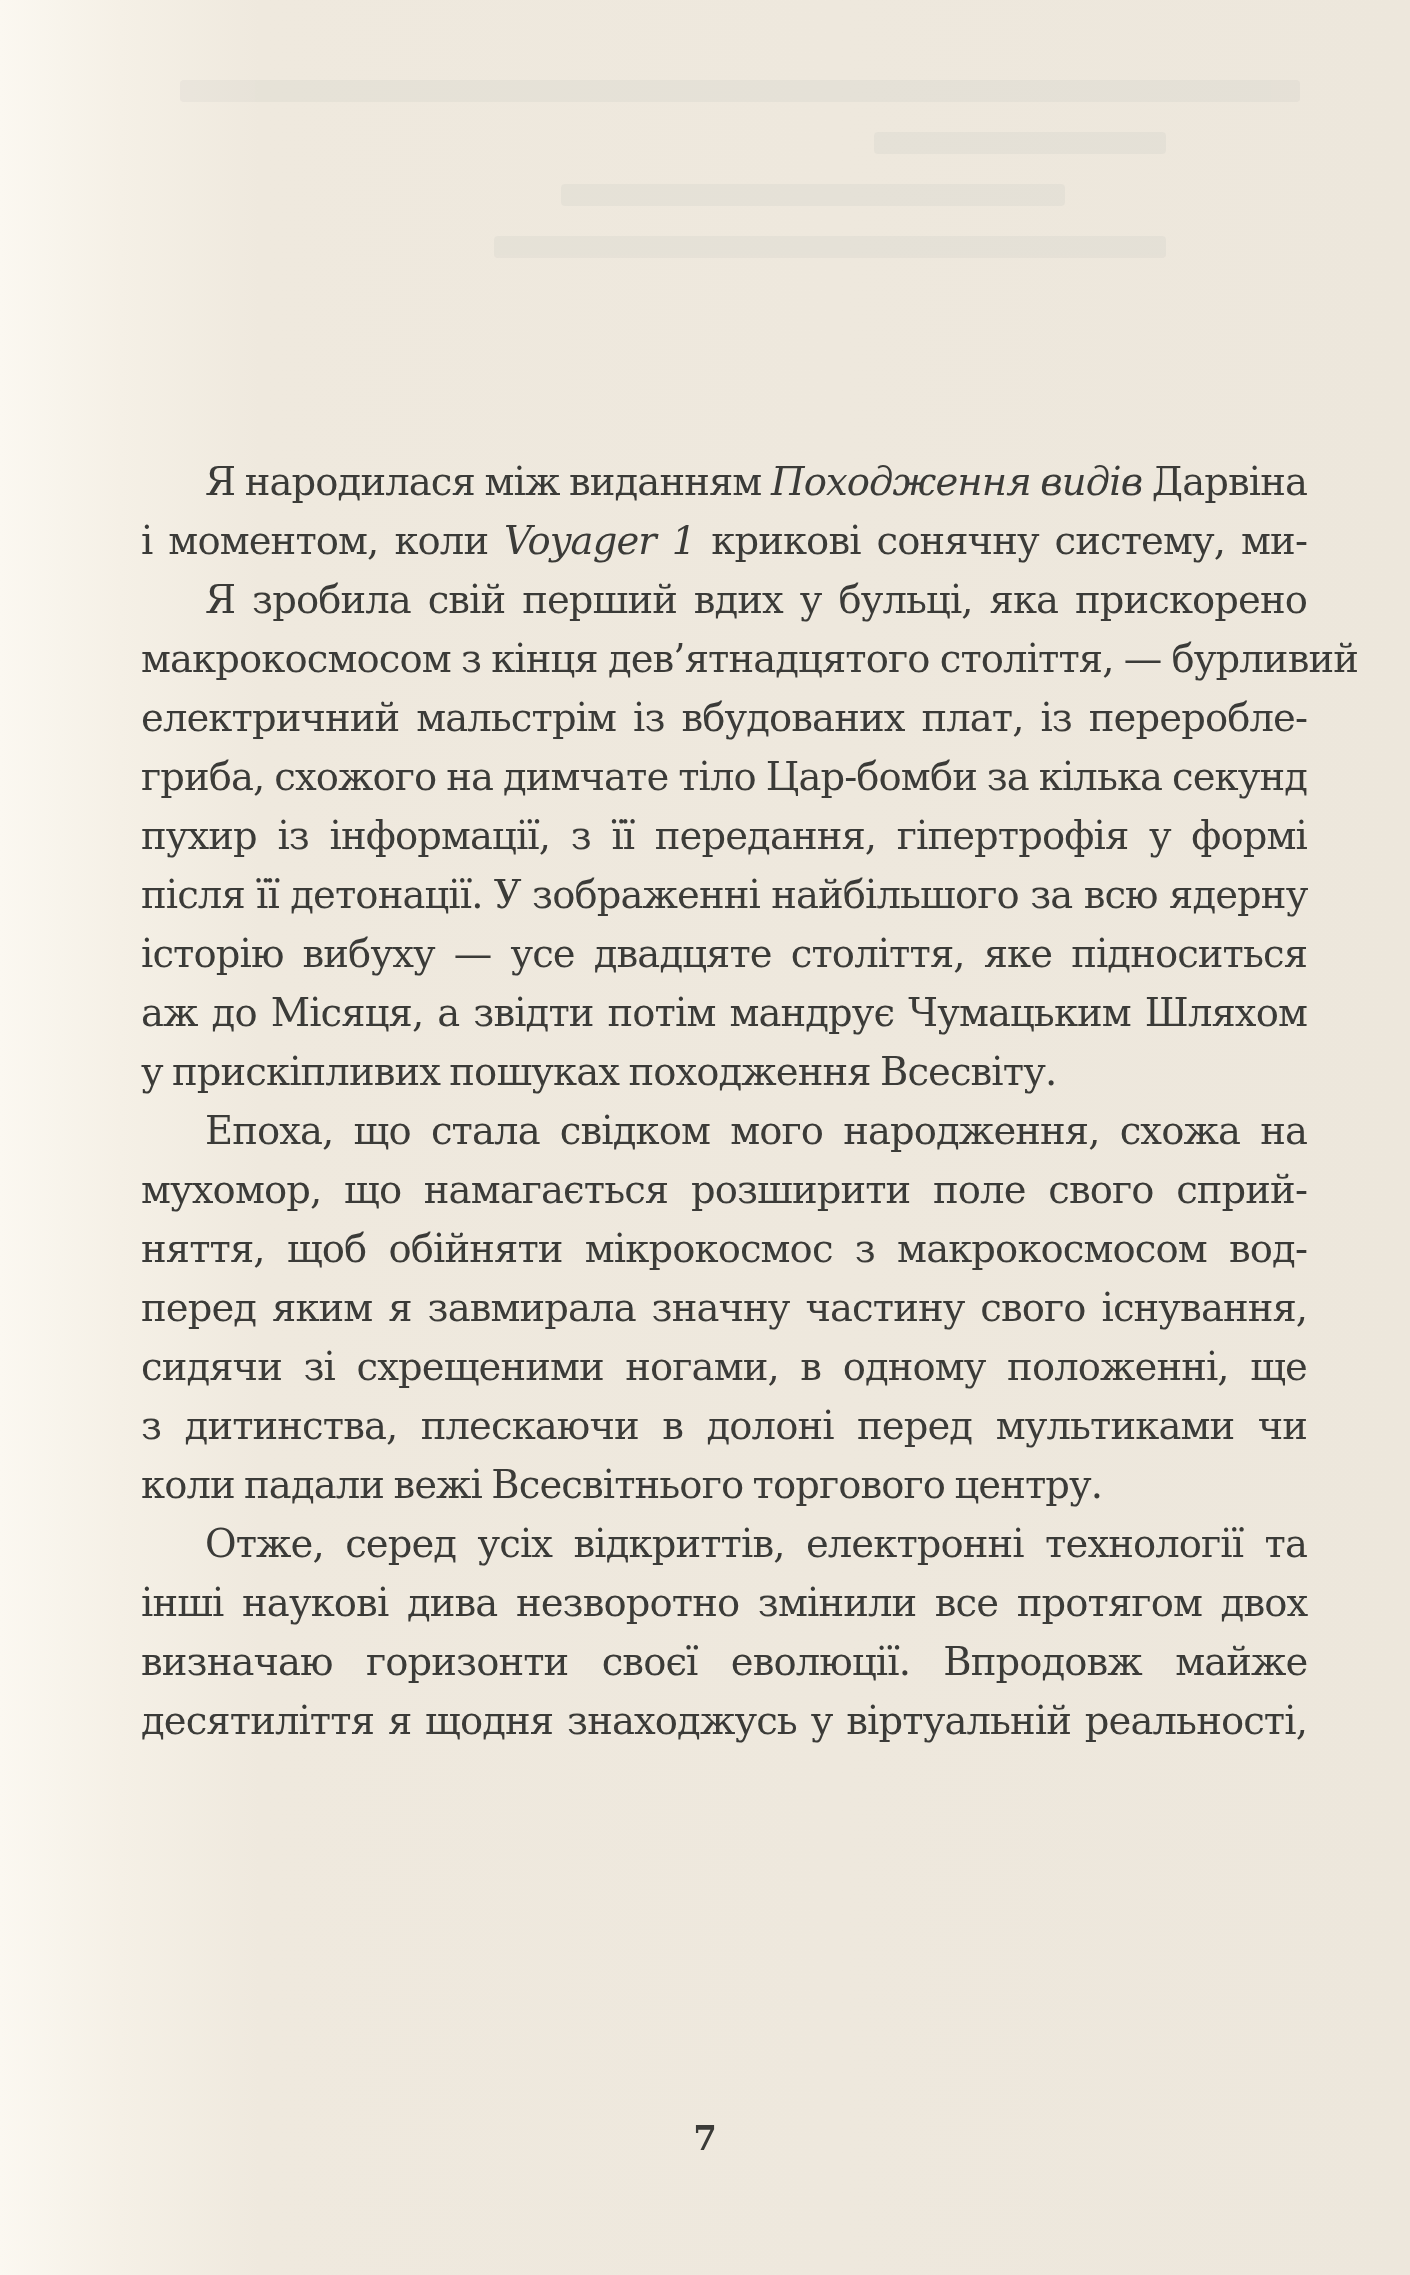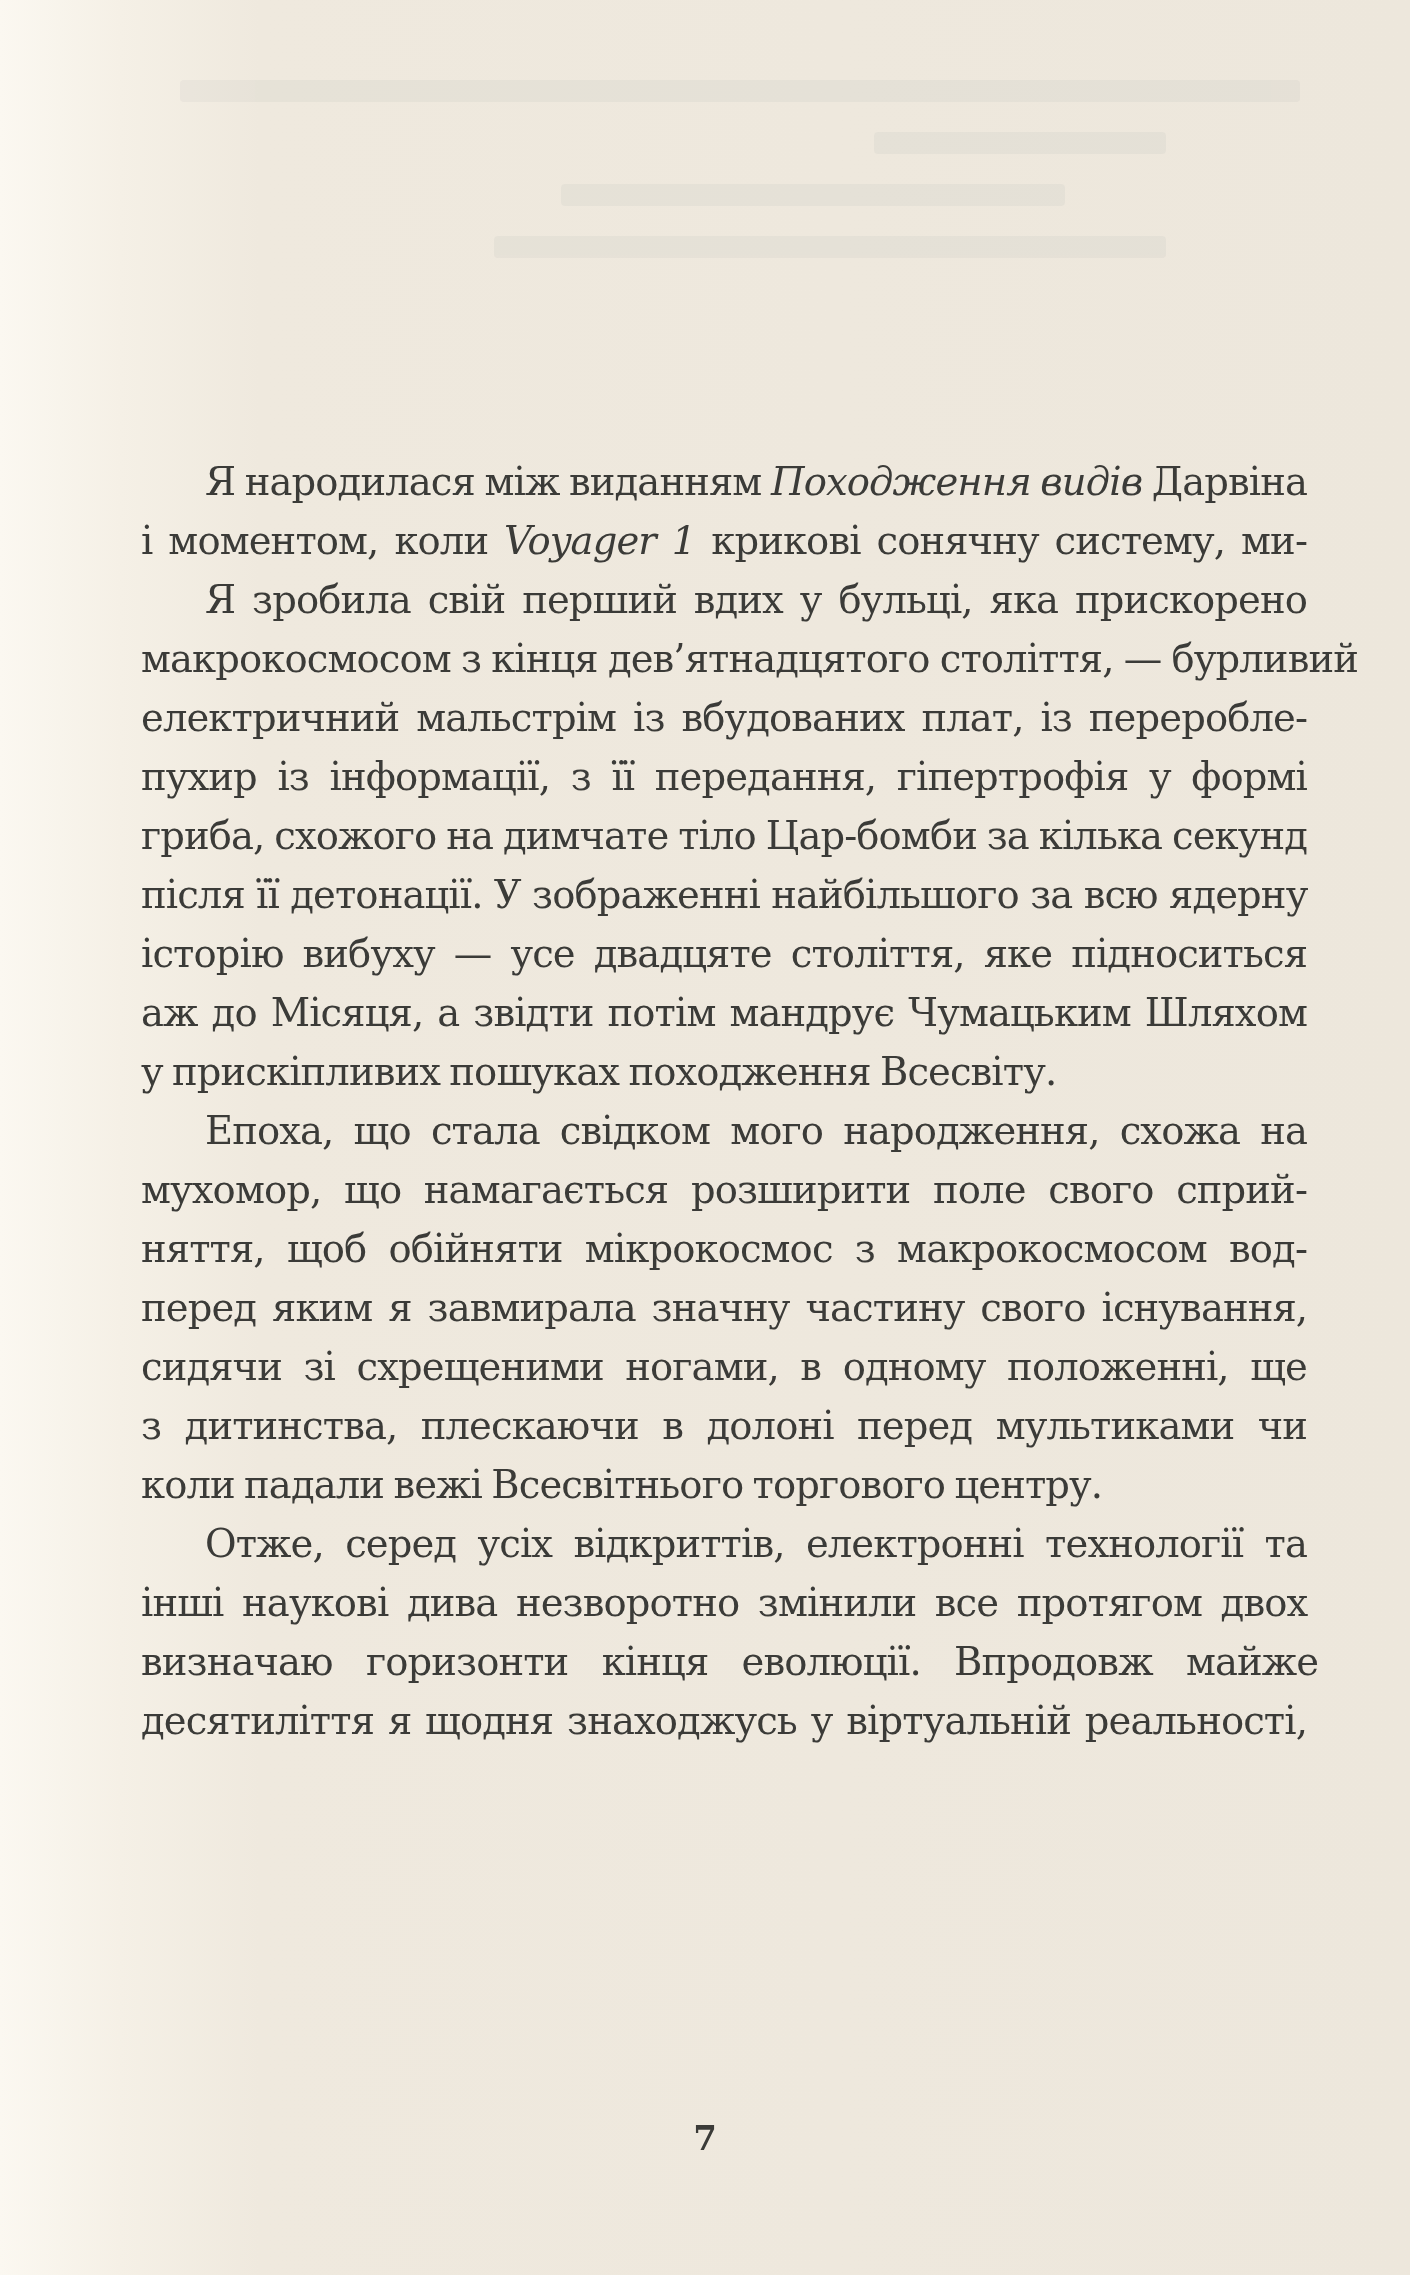--- a/index.html
+++ b/index.html
@@ -88,39 +88,39 @@
 
   <p class="para">
     <span class="line first" style="display: block; white-space: nowrap; word-spacing: -12.3333px;"><span>Я народилася між виданням </span><span class="em">Походження видів</span><span> Дарвіна</span></span>
     <span class="line" style="display: block; white-space: nowrap; word-spacing: 3.25px;"><span>і моментом, коли </span><span class="em">Voyager 1</span><span> крикові сонячну систему, ми-</span></span>
   </p>
 
   <p class="para">
     <span class="line first" style="display: block; white-space: nowrap; word-spacing: -2.5px;">Я зробила свій перший вдих у бульці, яка прискорено</span>
     <span class="line" style="display: block; white-space: nowrap; word-spacing: -1.16667px;">макрокосмосом з кінця дев’ятнадцятого століття, — бурливий</span>
     <span class="line" style="display: block; white-space: nowrap; word-spacing: 5.5px;">електричний мальстрім із вбудованих плат, із переробле-</span>
+    <span class="line" style="display: block; white-space: nowrap; word-spacing: -1.5px;">гриба, схожого на димчате тіло Цар-бомби за кілька секунд</span>
     <span class="line" style="display: block; white-space: nowrap; word-spacing: 9.25px;">пухир із інформації, з її передання, гіпертрофія у формі</span>
-    <span class="line" style="display: block; white-space: nowrap; word-spacing: -1.5px;">гриба, схожого на димчате тіло Цар-бомби за кілька секунд</span>
     <span class="line" style="display: block; white-space: nowrap; word-spacing: 0px;">після її детонації. У зображенні найбільшого за всю ядерну</span>
     <span class="line" style="display: block; white-space: nowrap; word-spacing: 7.71429px;">історію вибуху — усе двадцяте століття, яке підноситься</span>
     <span class="line" style="display: block; white-space: nowrap; word-spacing: 2.625px;">аж до Місяця, а звідти потім мандрує Чумацьким Шляхом</span>
     <span class="line last" style="display: block; white-space: nowrap;">у прискіпливих пошуках походження Всесвіту.</span>
   </p>
 
   <p class="para">
     <span class="line first" style="display: block; white-space: nowrap; word-spacing: -0.285714px;">Епоха, що стала свідком мого народження, схожа на</span>
     <span class="line" style="display: block; white-space: nowrap; word-spacing: 11.3333px;">мухомор, що намагається розширити поле свого сприй-</span>
     <span class="line" style="display: block; white-space: nowrap; word-spacing: 10.8333px;">няття, щоб обійняти мікрокосмос з макрокосмосом вод-</span>
     <span class="line" style="display: block; white-space: nowrap; word-spacing: 4.57143px;">перед яким я завмирала значну частину свого існування,</span>
     <span class="line" style="display: block; white-space: nowrap; word-spacing: 10.1429px;">сидячи зі схрещеними ногами, в одному положенні, ще</span>
     <span class="line" style="display: block; white-space: nowrap; word-spacing: 12.1429px;">з дитинства, плескаючи в долоні перед мультиками чи</span>
     <span class="line last" style="display: block; white-space: nowrap;">коли падали вежі Всесвітнього торгового центру.</span>
   </p>
 
   <p class="para">
     <span class="line first" style="display: block; white-space: nowrap; word-spacing: -0.666667px;">Отже, серед усіх відкриттів, електронні технології та</span>
     <span class="line" style="display: block; white-space: nowrap; word-spacing: 7.28571px;">інші наукові дива незворотно змінили все протягом двох</span>
-    <span class="line" style="display: block; white-space: nowrap; word-spacing: 22px;">визначаю горизонти кінця еволюції. Впродовж майже</span>
+    <span class="line" style="display: block; white-space: nowrap; word-spacing: 22px;">визначаю горизонти своєї еволюції. Впродовж майже</span>
     <span class="line" style="display: block; white-space: nowrap; word-spacing: 2.5px;">десятиліття я щодня знаходжусь у віртуальній реальності,</span>
   </p>
 </div>
 
 <div class="page-number">7</div>
 
 </body></html>

